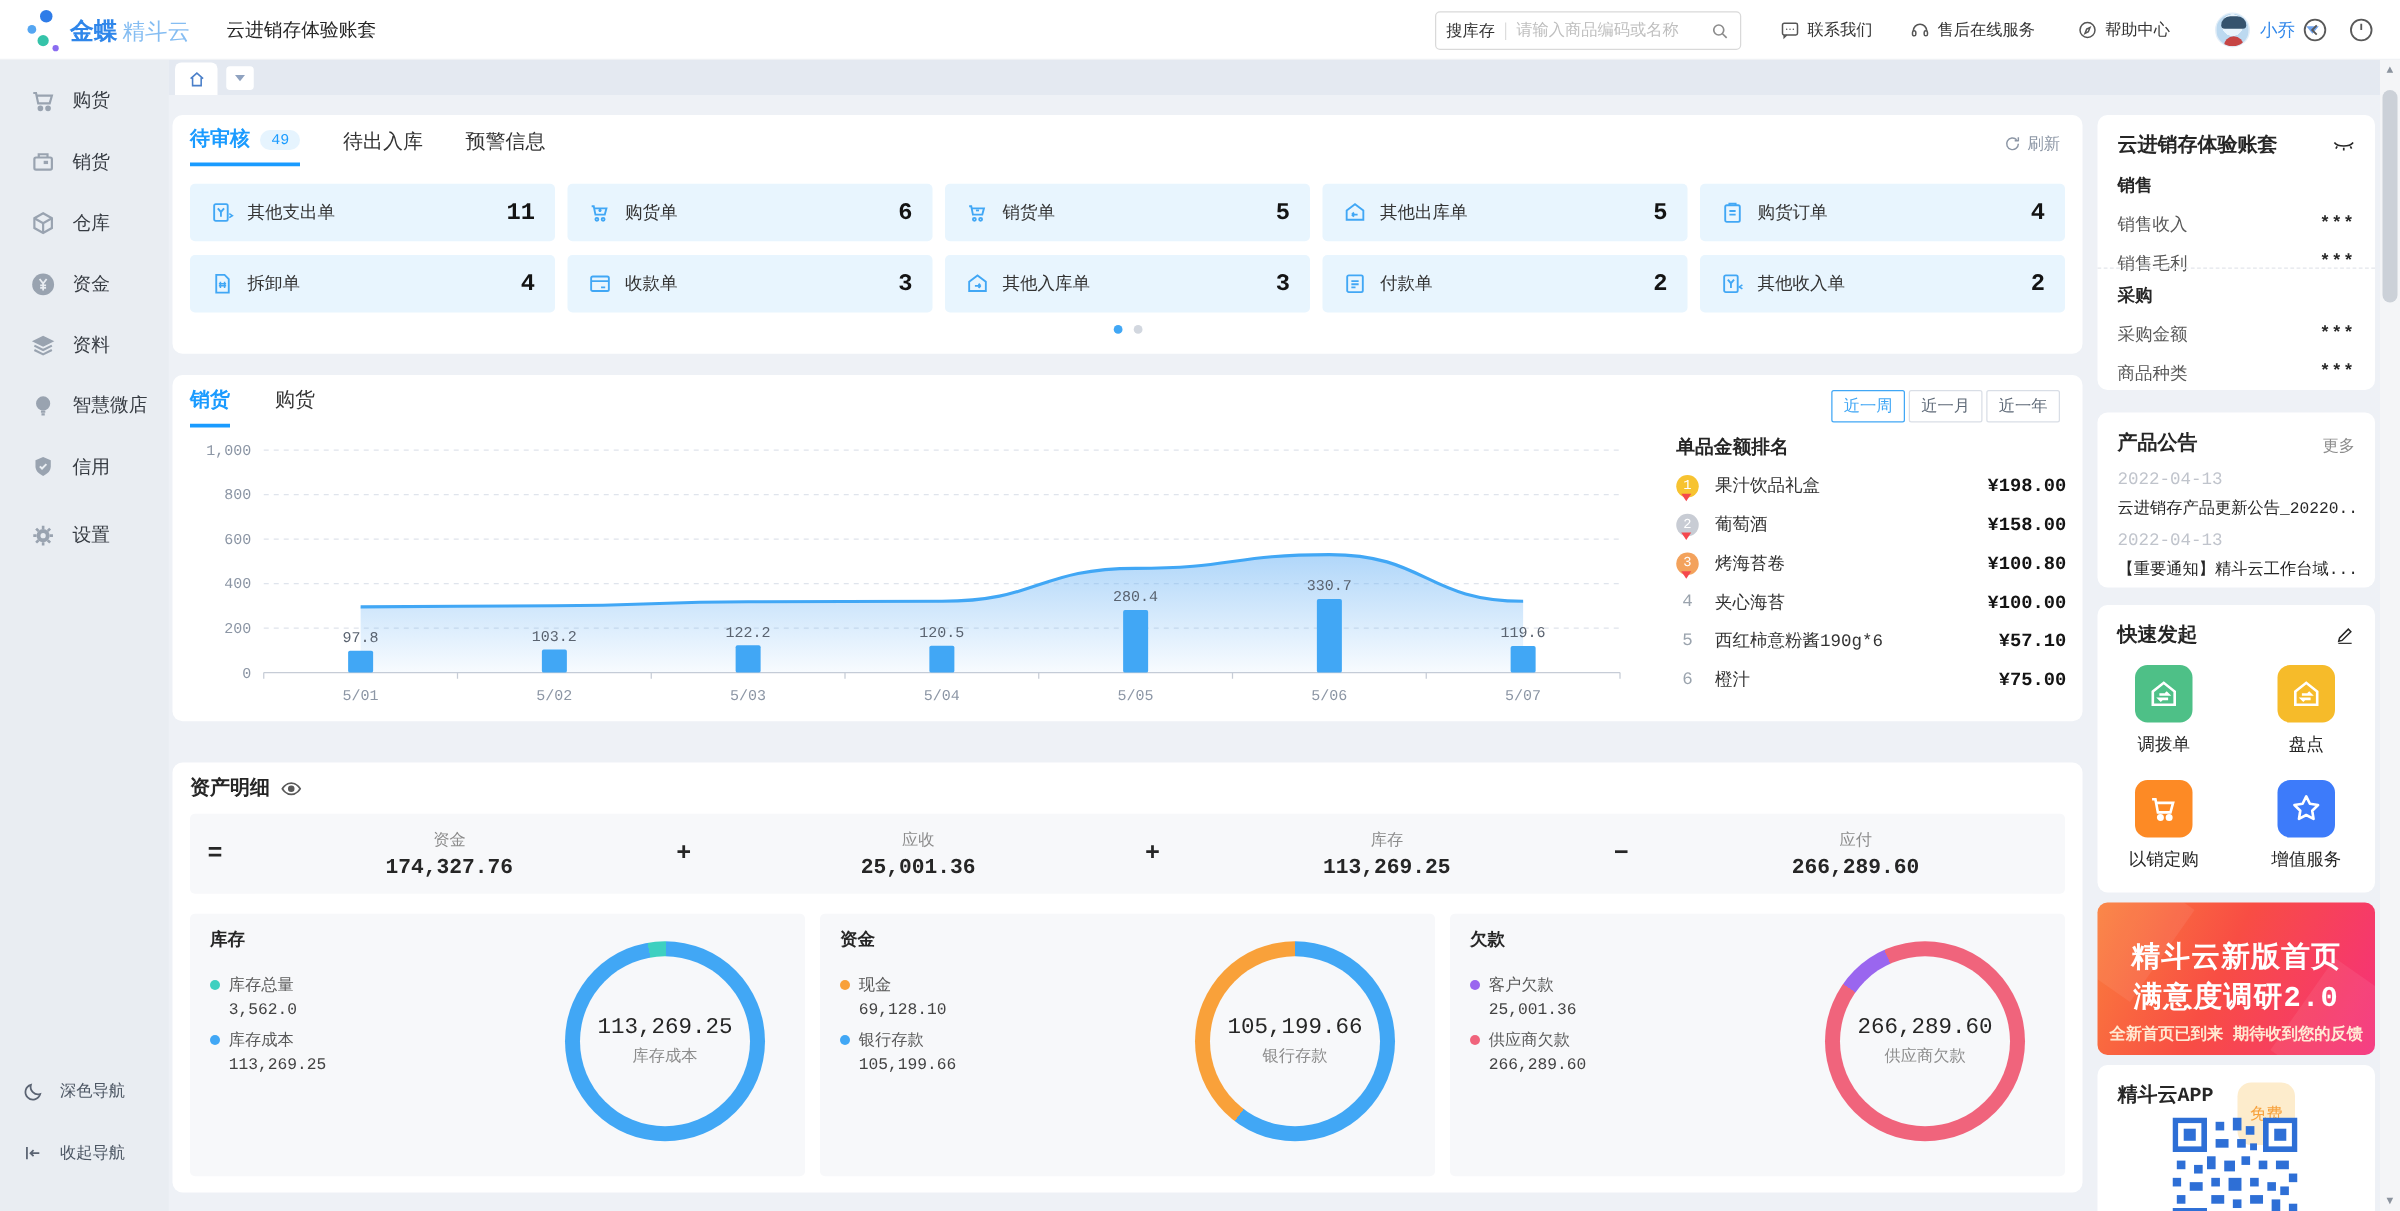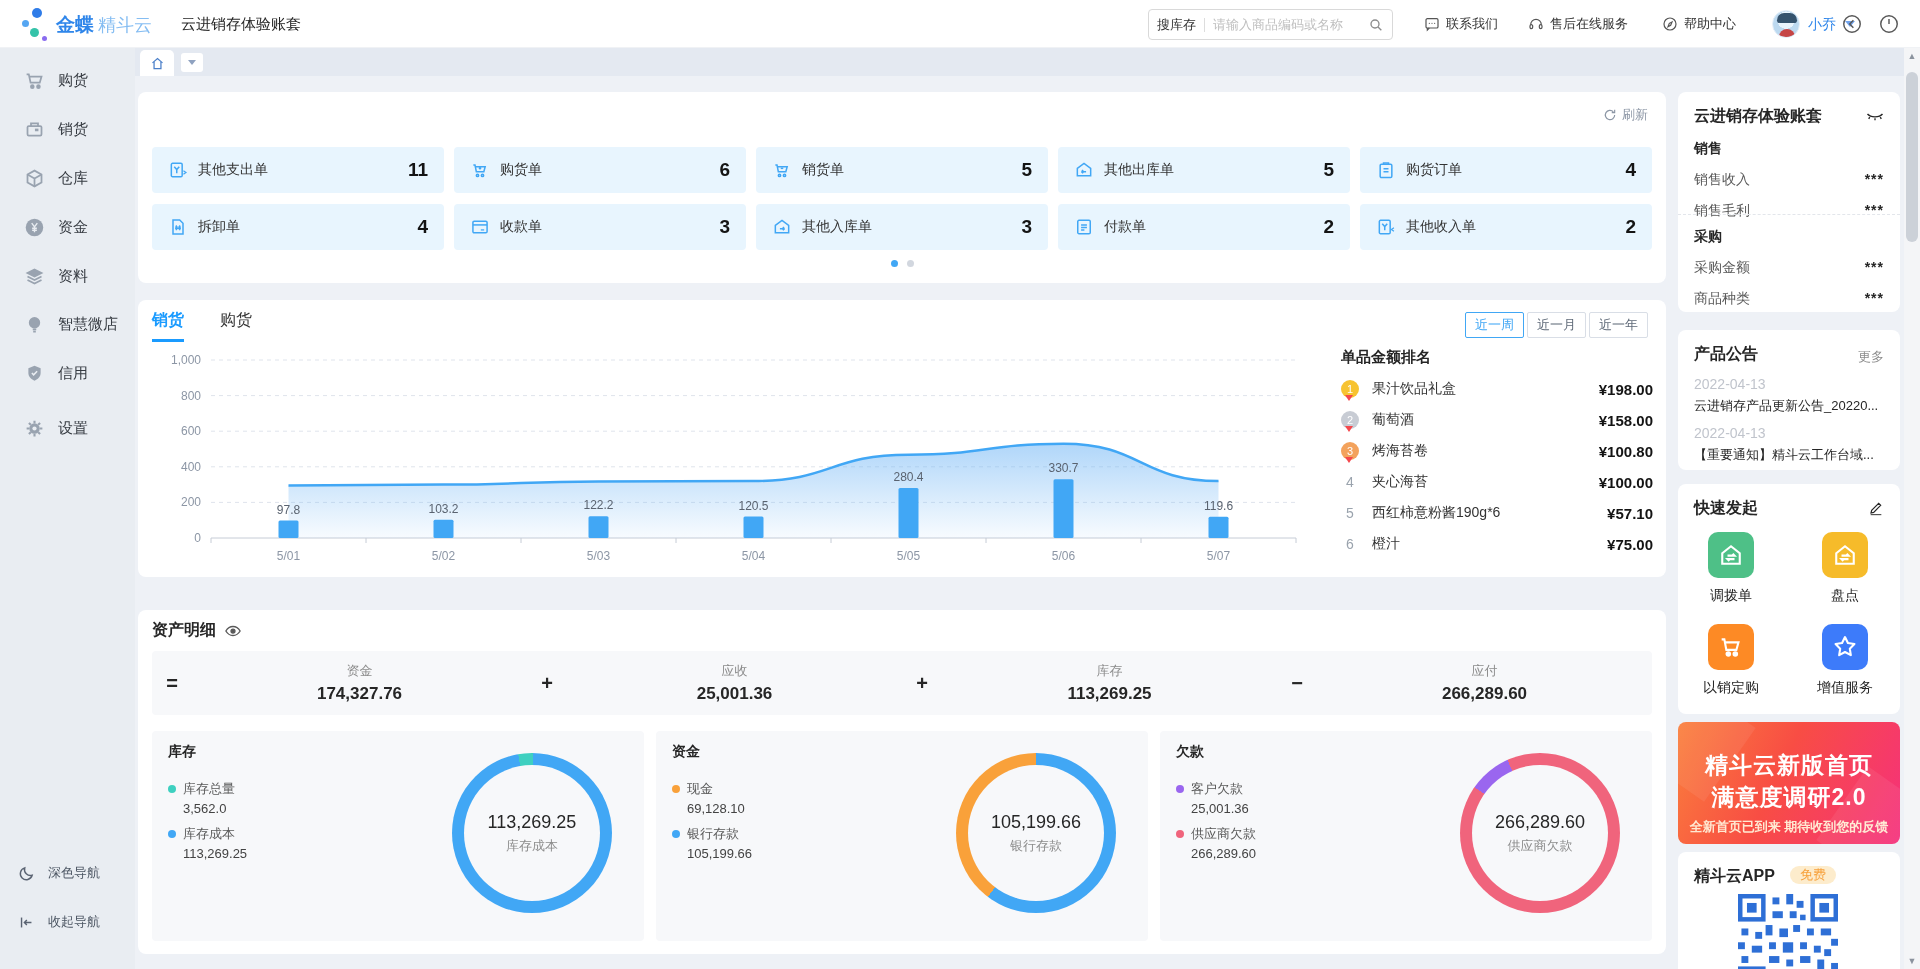--- a/index.html
+++ b/index.html
@@ -1,18 +1,18 @@
 <!DOCTYPE html>
 <html><head>
 <meta charset="utf-8">
 <style>
   * { margin:0; padding:0; box-sizing:border-box; }
   html,body { width:1920px; height:969px; overflow:hidden; background:#eef1f6;
     font-family:"Liberation Sans","DejaVu Sans",sans-serif; color:#333; }
-  .root { position:relative; width:1920px; height:969px; overflow:hidden; }
+  .root { position:relative; width:1920px; height:969px; overflow:hidden;font-family:Liberation Mono, monospace; }
 
   
   .hdr { position:absolute; left:0; top:0; width:1920px; height:48px; background:#fff;
     border-bottom:1px solid #f0f2f5; z-index:5; }
   .logo-dots { position:absolute; left:22px; top:8px; width:26px; height:32px; }
   .logo-dots i { position:absolute; border-radius:50%; }
   .d1 { width:10px; height:10px; background:#2f7ce8; left:10px; top:0; }
   .d2 { width:7px; height:7px; background:#55a6f2; left:0; top:12px; }
   .d3 { width:9px; height:9px; background:#35c3a9; left:8px; top:20px; }
   .d4 { width:5px; height:5px; background:#8a6cf0; left:20px; top:28px; }
@@ -151,21 +151,21 @@
   .q-lbl { margin-top:9px; font-size:14px; color:#262626; }
   .edit-btn { position:absolute; right:16px; top:16px; cursor:pointer; }
   .bn { position:absolute; left:0; right:0; text-align:center; color:#fff; }
   .bn1 { top:28px; font-size:23px; font-weight:bold; letter-spacing:1px; }
   .bn2 { top:60px; font-size:23px; font-weight:bold; letter-spacing:1px; }
   .bn3 { top:96px; font-size:13px; color:#ffe9d2; font-weight:bold; }
   .rp-banner::before, .rp-banner::after { content:""; position:absolute; background:rgba(255,255,255,.07);
     width:90px; height:90px; transform:rotate(35deg); }
   .rp-banner::before { left:-30px; top:-28px; } .rp-banner::after { right:-24px; bottom:-30px; }
   .free-badge { position:absolute; left:112px; top:14px; background:#fdeccc; color:#f7a13c;
-    font-size:13px; border-radius:11px; padding:0 10px; }
+    font-size:13px; border-radius:11px; padding:16px 10px; }
   .qr { position:absolute; left:60px; top:42px; width:100px; height:100px; }
 
   
   .sbar { position:absolute; right:0; top:48px; width:16px; height:921px; background:#f4f5f7; }
   .sarr { position:absolute; left:0; width:16px; height:16px; font-size:9px; color:#8b939e; text-align:center;
     line-height:16px; cursor:pointer; }
   .sthumb { position:absolute; left:2px; top:24px; width:12px; height:170px; border-radius:6px; background:#ccd1d8; cursor:pointer; }
 
   .icon { display:inline-flex; }
 </style>
@@ -350,20 +350,32 @@
           <svg width="17" height="17" viewBox="0 0 24 24" fill="none" stroke="#5a6372" stroke-width="2">
             <line x1="5" y1="5" x2="5" y2="19"></line>
             <path d="M19 12H9M12.5 8.5L9 12l3.5 3.5"></path>
           </svg>
         </span>
       <span class="lbl">收起导航</span>
     </div>
   </aside>
 
   <section class="panel p-tasks">
+    <div class="ttabs">
+      <span class="ttab active">
+        <span>待审核</span>
+        <span class="tbadge">49</span>
+      </span>
+      <span class="ttab">
+          <span>待出入库</span>
+        </span>
+      <span class="ttab">
+          <span>预警信息</span>
+        </span>
+    </div>
     <div class="refresh">
       <span class="icon">
           <svg width="14" height="14" viewBox="0 0 24 24" fill="none" stroke="#8c96a5" stroke-width="2">
             <path d="M20 12a8 8 0 1 1-2.3-5.6"></path>
             <path d="M20 3v5h-5" stroke-linejoin="round"></path>
           </svg>
         </span>
       <span>刷新</span>
     </div>
 

